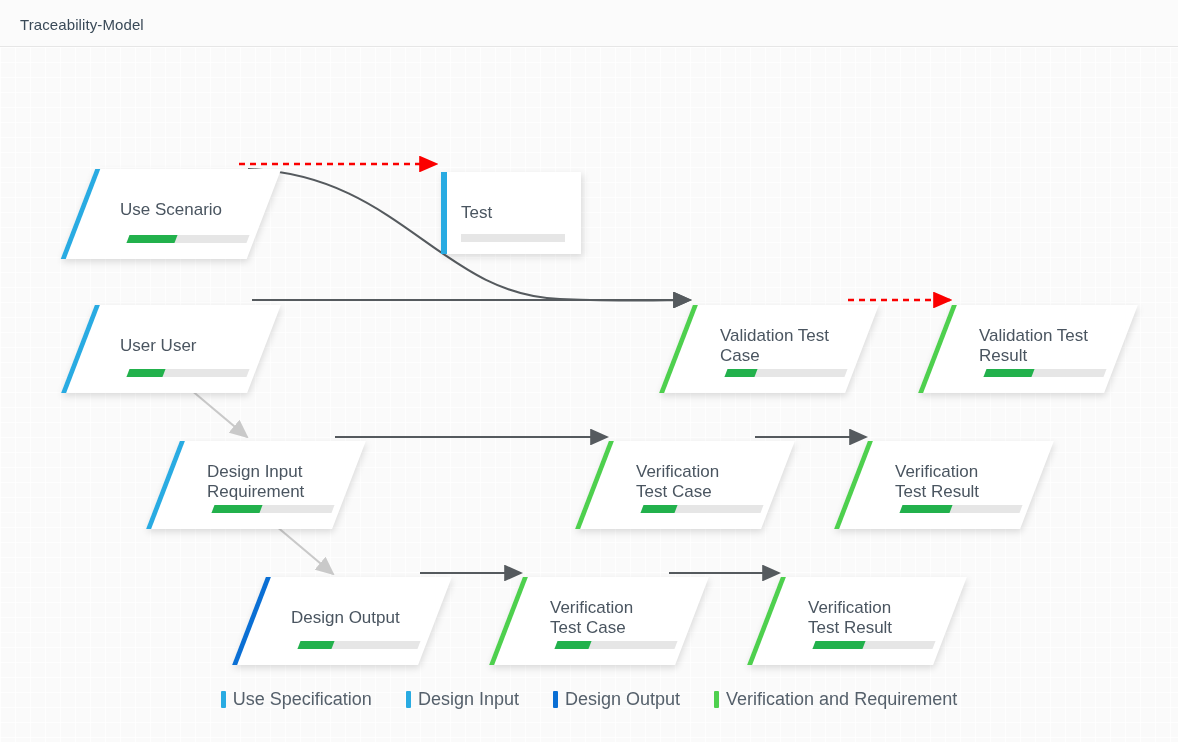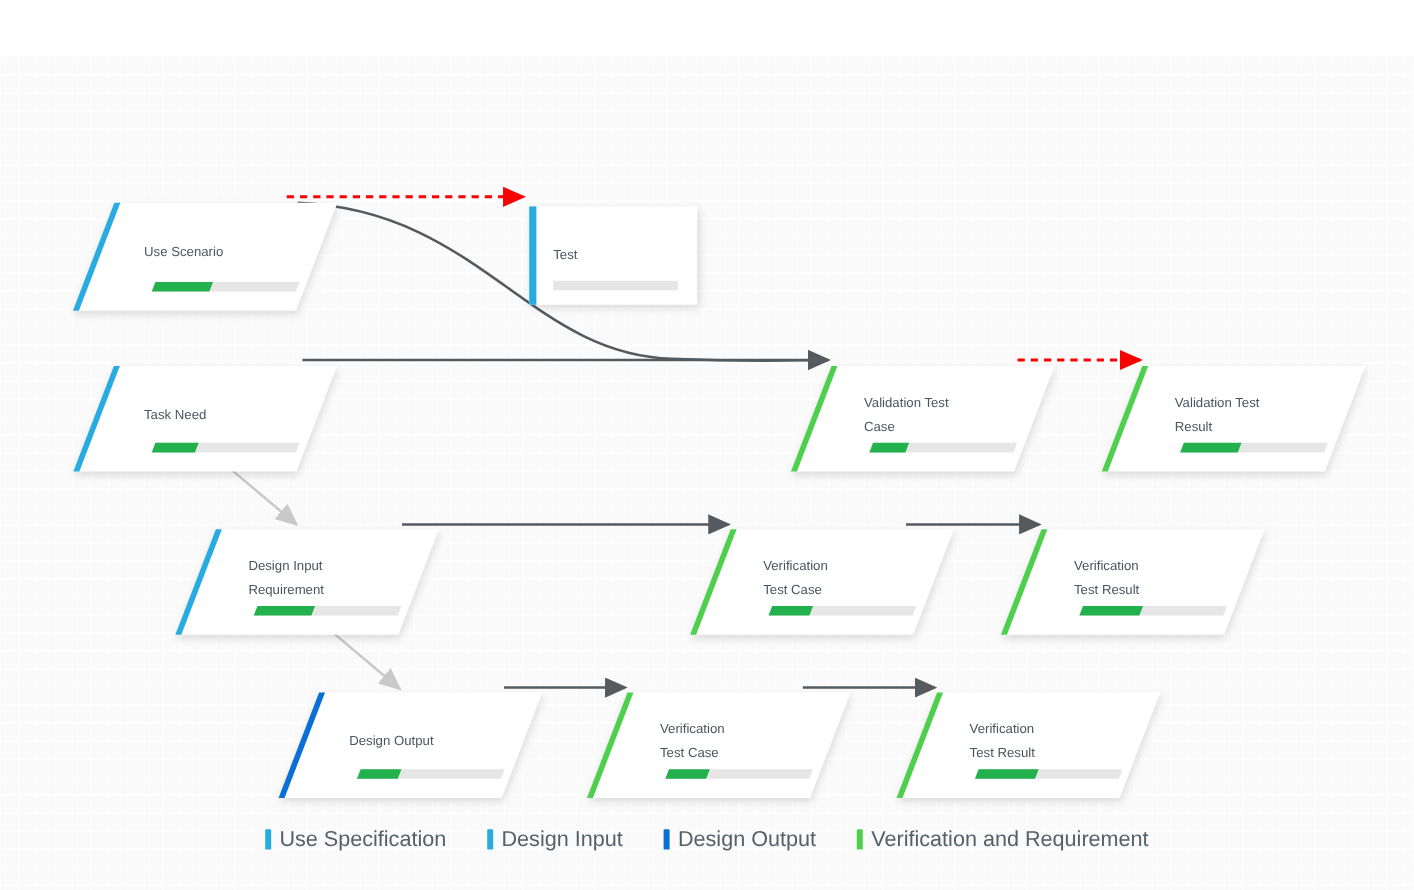--- a/index.html
+++ b/index.html
@@ -90,21 +90,21 @@
     z-index: 3;
   }
   .node-rect .node-accent {
     transform: none;
     width: 6px;
   }
 
   .node-label {
     position: absolute;
     z-index: 4;
-    font-size: 11px;
+    font-size: 17px;
     color: #4a5560;
     line-height: 20px;
     white-space: pre-line;
   }
 
   .node-progress {
     position: absolute;
     z-index: 4;
     height: 8px;
     background: #e6e6e6;
@@ -144,20 +144,23 @@
     font-size: 18px;
     color: #55606b;
     white-space: nowrap;
   }
 </style>
 </head>
 <body>
 
 <div id="app">
 
+  <div class="header">
+    <div class="header-title">Traceability-Model</div>
+  </div>
 
   <div class="canvas">
 
     <svg class="edge-layer" viewBox="0 0 1178 695" width="1178" height="695">
       <defs>
         <marker id="arrow-dark" markerWidth="9" markerHeight="8" refX="8" refY="4" orient="auto">
           <path d="M0,0 L9,4 L0,8 Z" fill="#555a5e"></path>
         </marker>
         <marker id="arrow-red" markerWidth="8" markerHeight="7" refX="7" refY="3.5" orient="auto">
           <path d="M0,0 L8,3.5 L0,7 Z" fill="#fb0000"></path>
@@ -219,21 +222,21 @@
           <div class="node-accent" style="background: rgb(78, 208, 78);"></div>
           <div class="node-label" style="left: 44px; top: 21px;">Validation Test
 Result</div>
           <div class="node-progress" style="left: 50px; top: 64px; width: 120px;">
             <div class="node-progress-fill" style="width: 40%; background: rgb(34, 177, 76);"></div>
           </div>
         </div>
         <div class="node" style="left: 78px; top: 258px; width: 186px; height: 88px;">
           <div class="node-skew"></div>
           <div class="node-accent" style="background: rgb(41, 171, 226);"></div>
-          <div class="node-label" style="left: 42px; top: 31px;">Task Need</div>
+          <div class="node-label" style="left: 42px; top: 31px;">User User</div>
           <div class="node-progress" style="left: 50px; top: 64px; width: 120px;">
             <div class="node-progress-fill" style="width: 30%; background: rgb(34, 177, 76);"></div>
           </div>
         </div>
         <div class="node" style="left: 163px; top: 394px; width: 186px; height: 88px;">
           <div class="node-skew"></div>
           <div class="node-accent" style="background: rgb(41, 171, 226);"></div>
           <div class="node-label" style="left: 44px; top: 21px;">Design Input
 Requirement</div>
           <div class="node-progress" style="left: 50px; top: 64px; width: 120px;">

